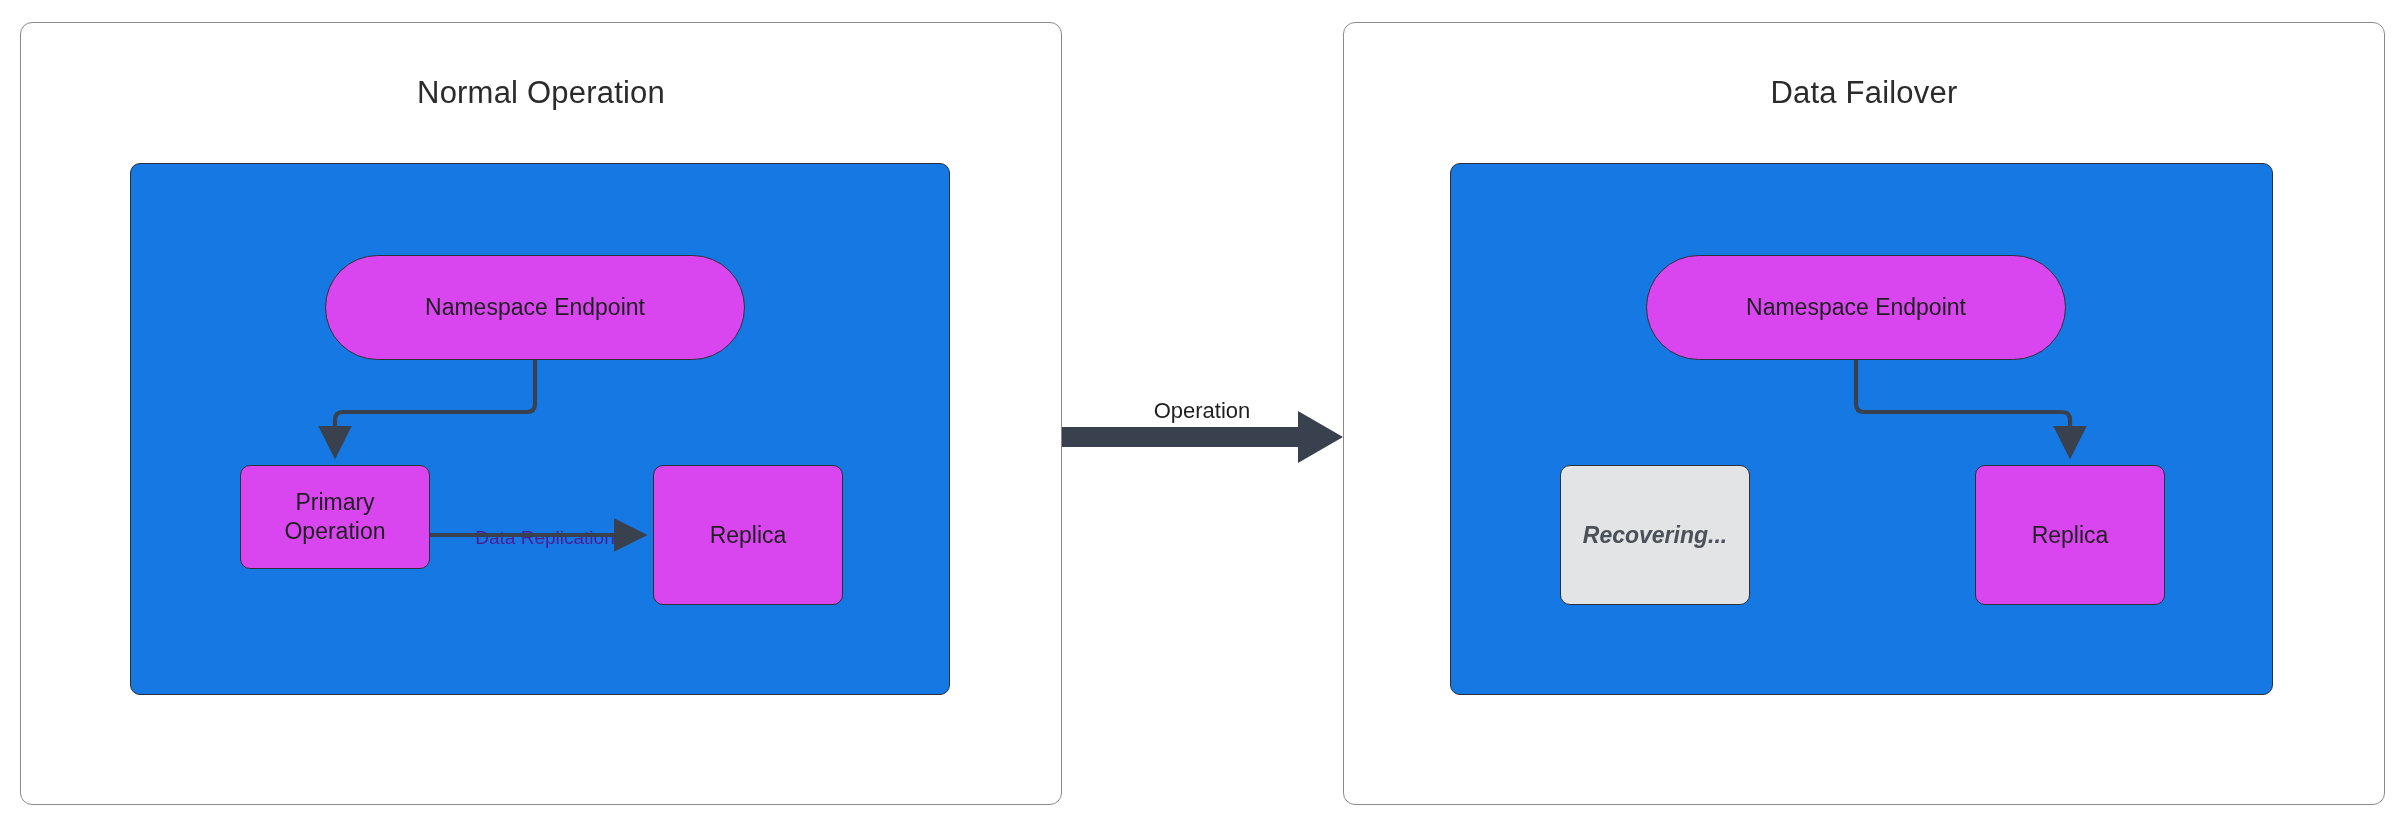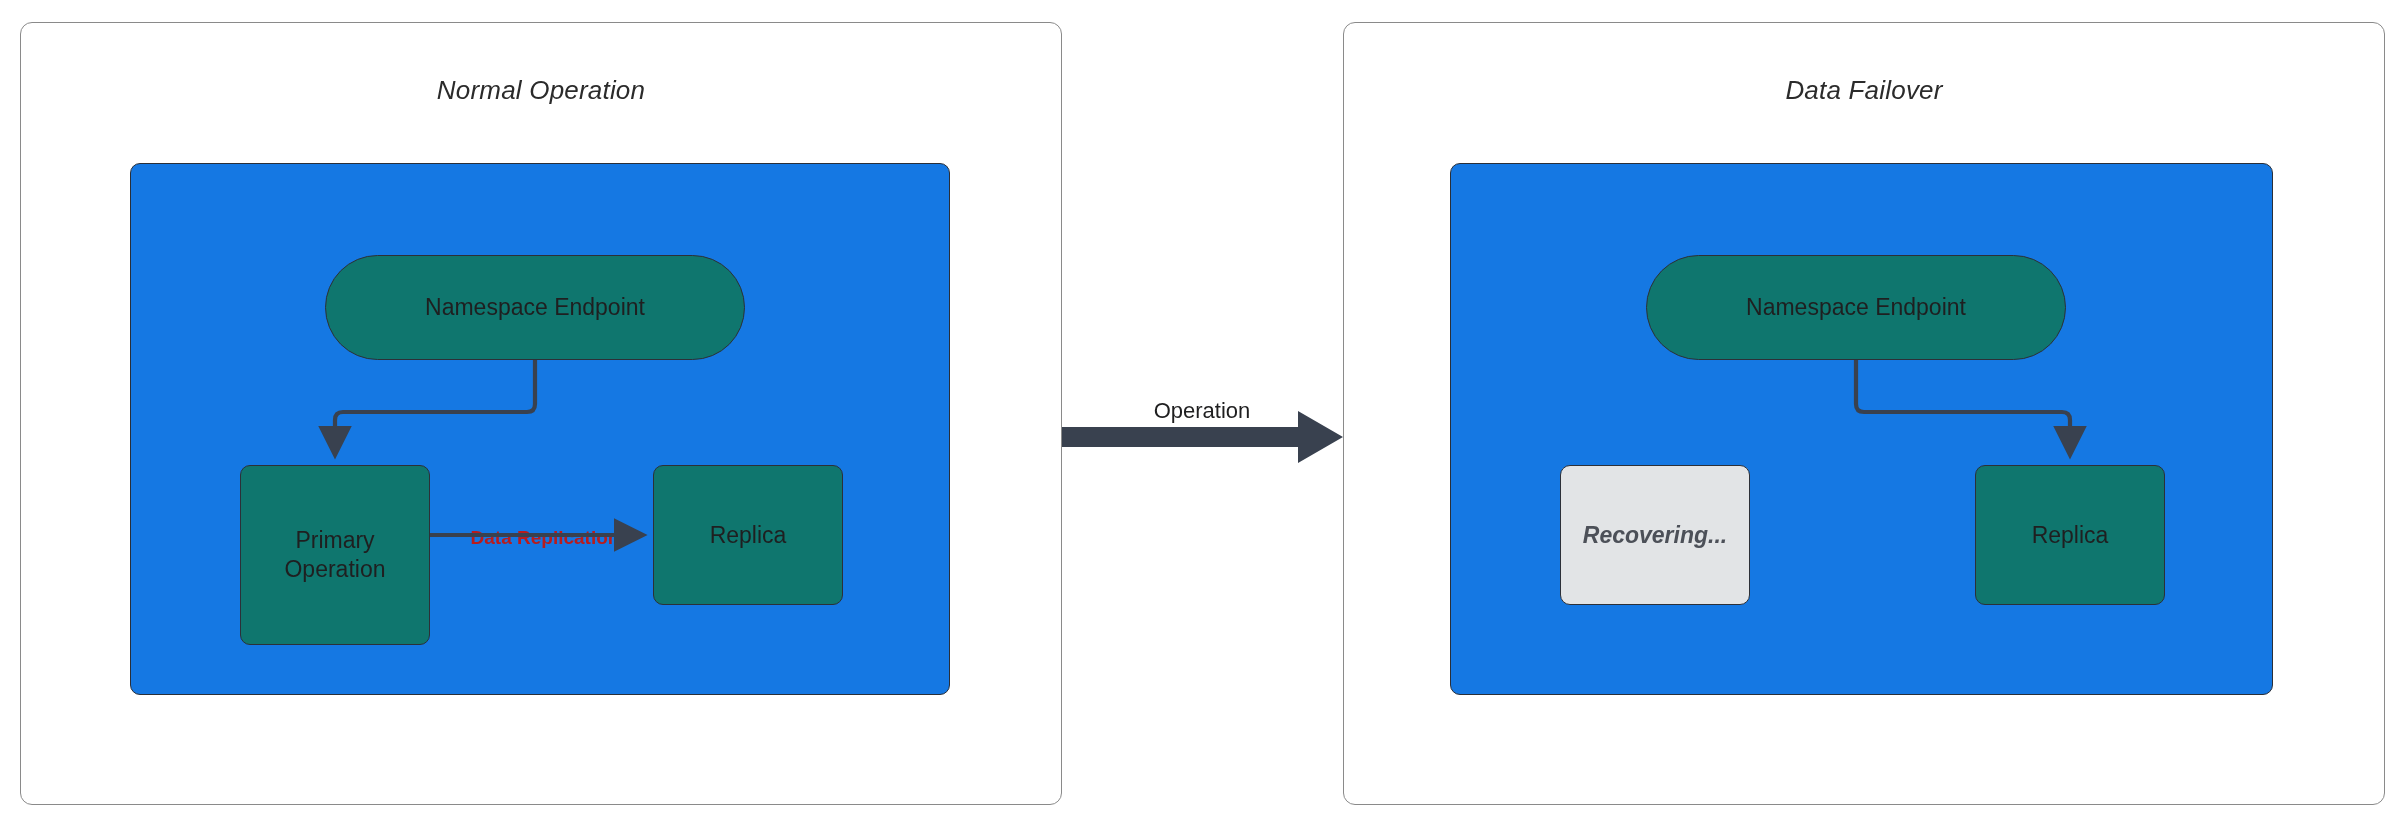--- a/index.html
+++ b/index.html
@@ -22,22 +22,21 @@
     background: #ffffff;
     border: 1px solid #8a8a8a;
     border-radius: 12px;
     box-sizing: border-box;
   }
   .panel-title {
     position: absolute;
     left: 0;
     right: 0;
     text-align: center;
-    font-style: italic;
-    font-size: 26px;
+    font-size: 31px;
     color: #2b2b2b;
     letter-spacing: 0.2px;
     white-space: nowrap;
   }
 
   
   .cluster {
     position: absolute;
     background: #1578e3;
     border: 1px solid #2a2f38;
@@ -47,42 +46,42 @@
 
   
   .node {
     position: absolute;
     box-sizing: border-box;
     display: flex;
     align-items: center;
     justify-content: center;
     text-align: center;
     border: 1.6px solid #2c3038;
-    background: #0f766e;
+    background: #d946ef;
     color: #1f1f20;
     font-size: 23px;
     line-height: 1.25;
   }
   .node.rect {
     border-radius: 10px;
   }
   .node.stadium {
     border-radius: 9999px;
   }
   .node.dim {
     background: #e2e4e6;
     color: #4c5058;
     font-style: italic;
   }
 
   
   .edge-label-white {
     position: absolute;
-    color: #b91c1c;
-    font-weight: bold;
+    color: #4c1d95;
+    font-weight: normal;
     font-size: 19px;
     white-space: nowrap;
     text-align: center;
   }
 
   
   .edge-label-dark {
     position: absolute;
     color: #1f1f20;
     font-size: 22px;
@@ -108,21 +107,21 @@
   <div class="panel" style="left:20px; top:22px; width:1042px; height:783px;">
     <div class="panel-title" style="top:52px;">Normal Operation</div>
   </div>
 
   <div class="cluster" style="left:130px; top:163px; width:820px; height:532px;"></div>
 
   <div class="node stadium" style="left:325px; top:255px; width:420px; height:105px;">
     <span>Namespace Endpoint</span>
   </div>
 
-  <div class="node rect" style="left:240px; top:465px; width:190px; height:180px;">
+  <div class="node rect" style="left:240px; top:465px; width:190px; height:104px;">
     <span>
       <span>Primary</span><br>
       <span>Operation</span>
     </span>
   </div>
 
   <div class="node rect" style="left:653px; top:465px; width:190px; height:140px;">
     <span>Replica</span>
   </div>
 

